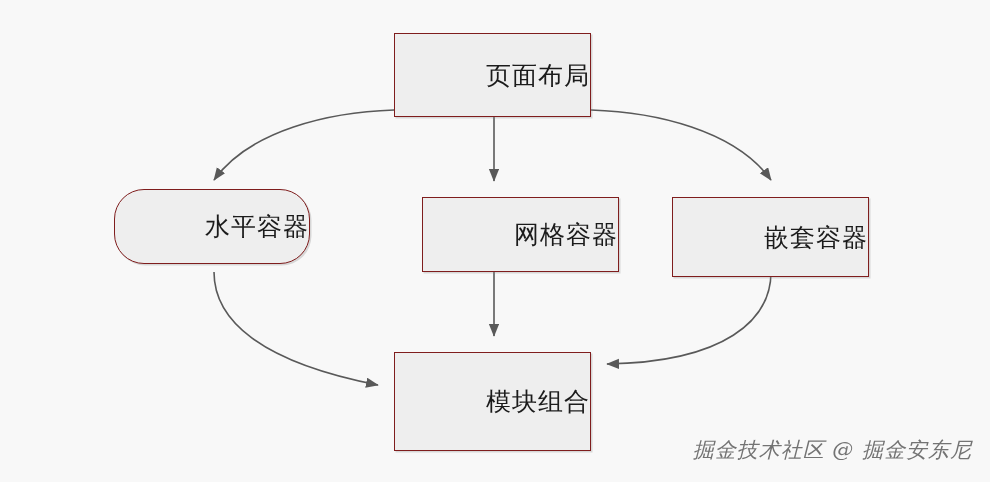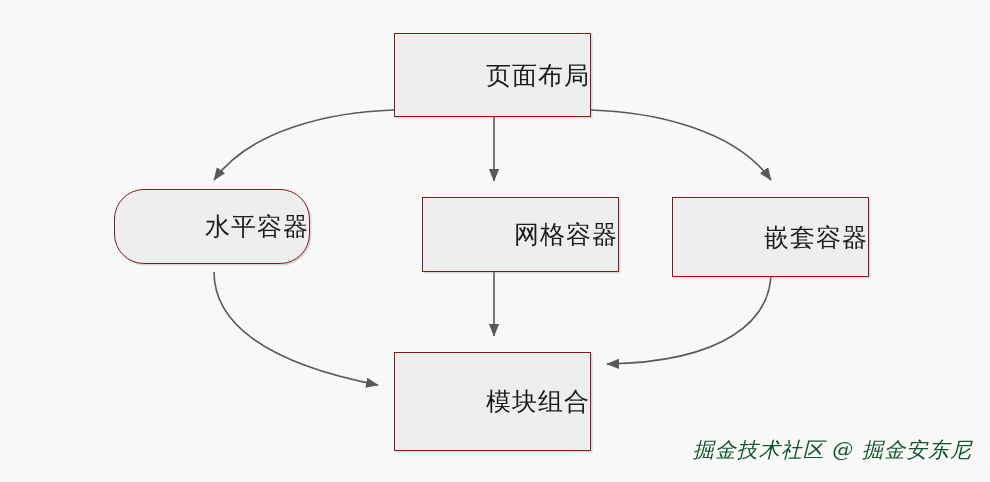--- a/index.html
+++ b/index.html
@@ -49,21 +49,21 @@
   #node-page-layout  { left: 394px; top: 33px;  width: 197px; height: 84px; }
   #node-horizontal   { left: 114px; top: 189px; width: 196px; height: 75px; border-radius: 30px; }
   #node-grid         { left: 394px; top: 197px; width: 197px; height: 75px; margin-left: 28px; }
   #node-nested       { left: 672px; top: 197px; width: 197px; height: 80px; }
   #node-module       { left: 394px; top: 352px; width: 197px; height: 99px; }
   #watermark {
     position: absolute;
     right: 18px;
     bottom: 18px;
     font-size: 21px;
-    color: #14532d;
+    color: #737373;
     letter-spacing: 1px;
     white-space: nowrap;
     font-family: "DejaVu Serif", "Liberation Serif", serif;
     font-style: italic;
   }
 </style>
 </head>
 <body>
 
 <div id="diagram-canvas">

